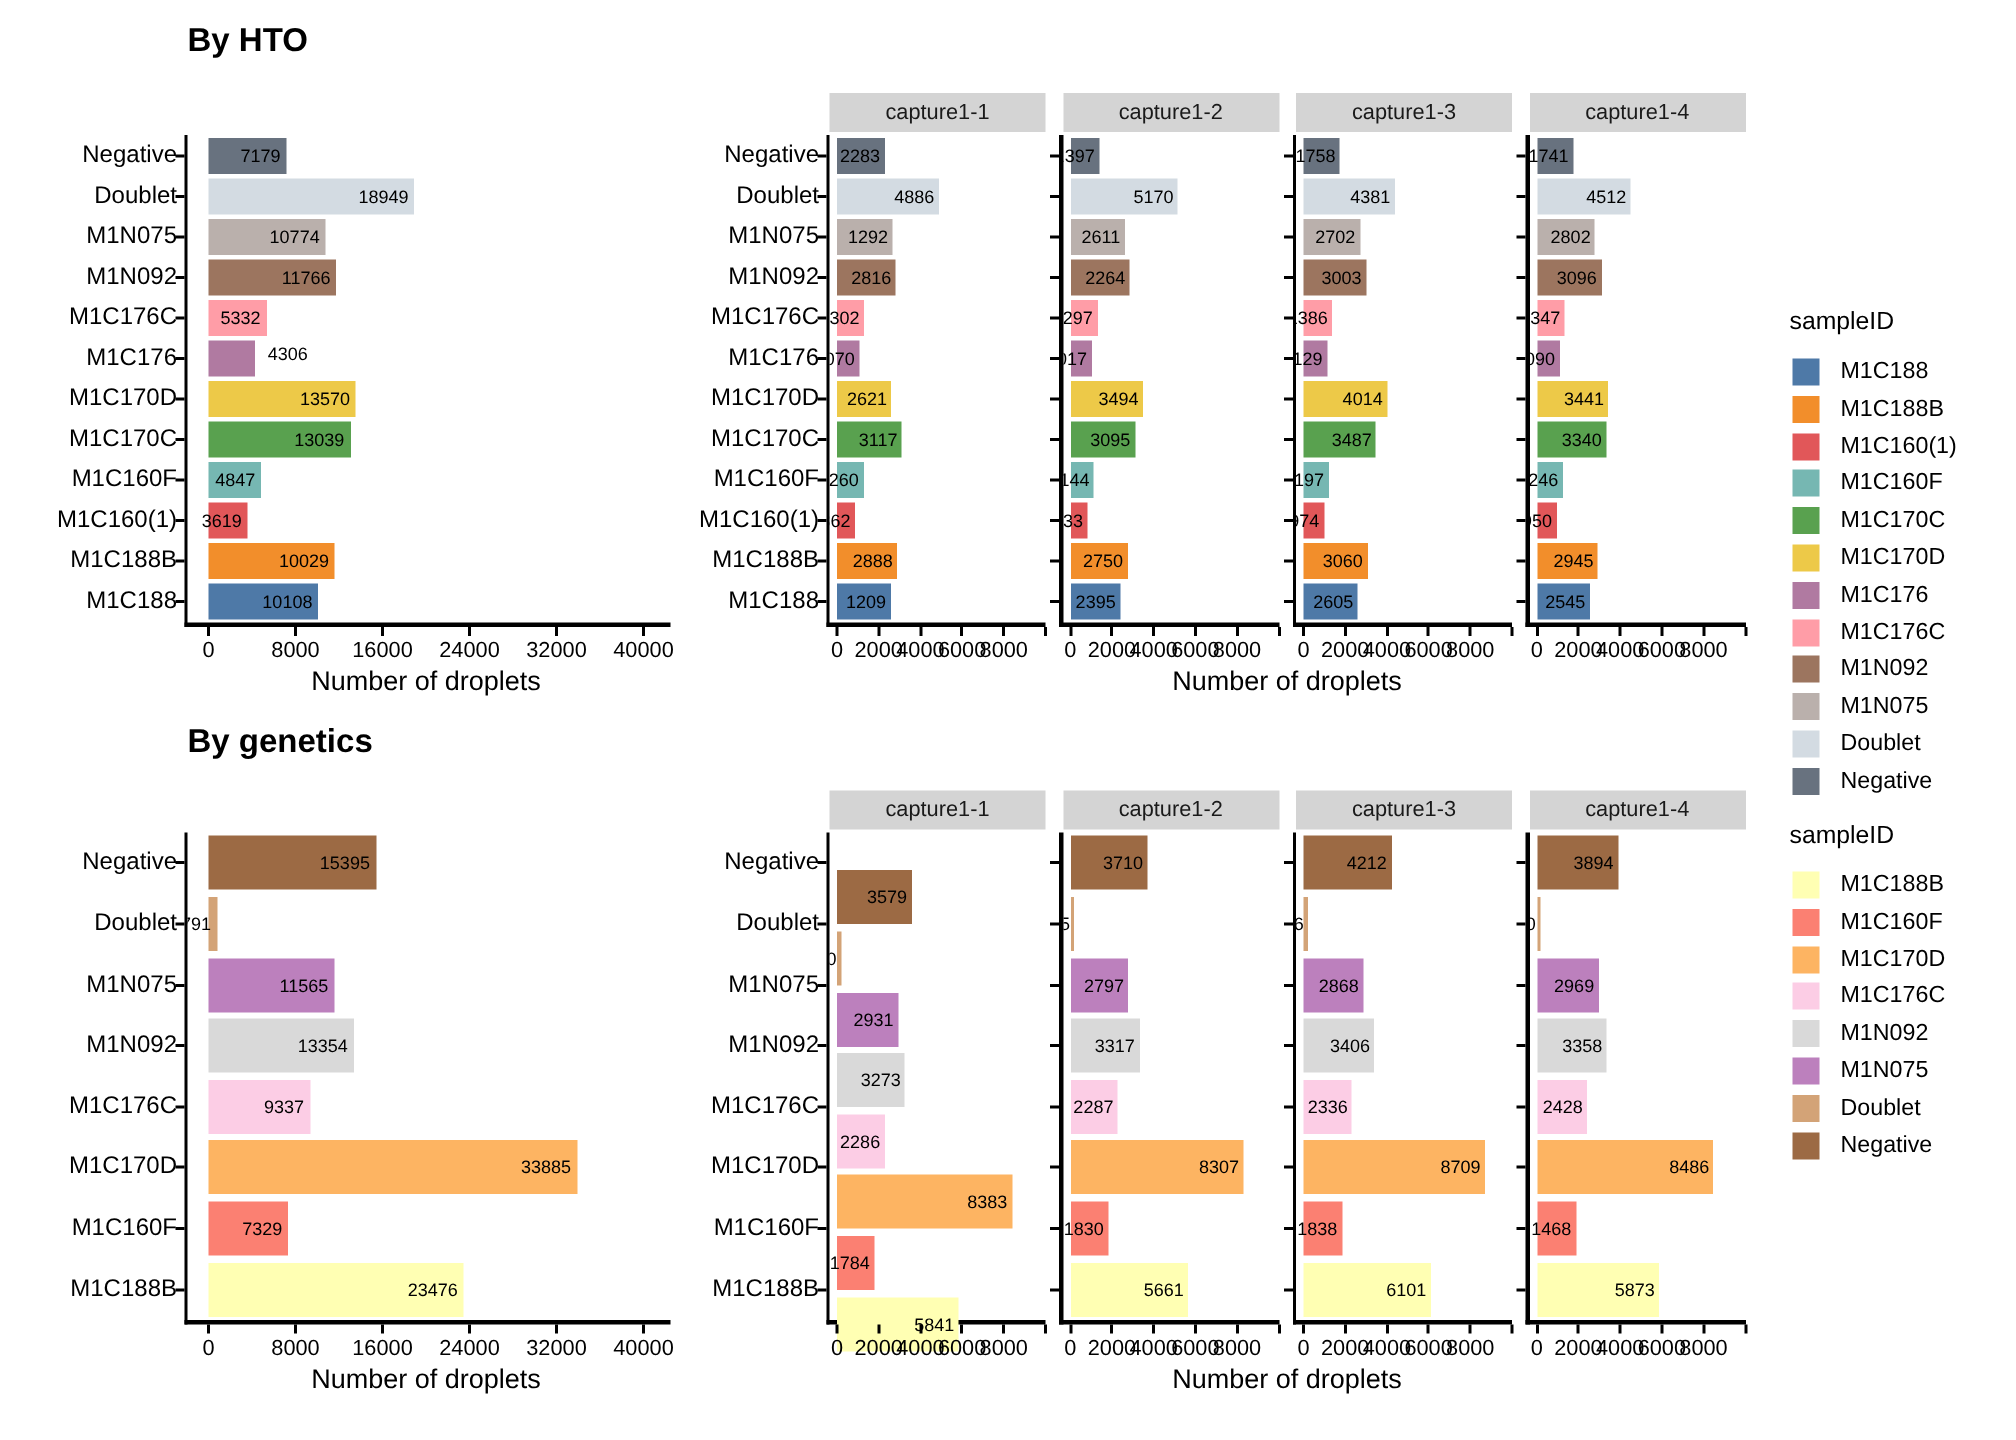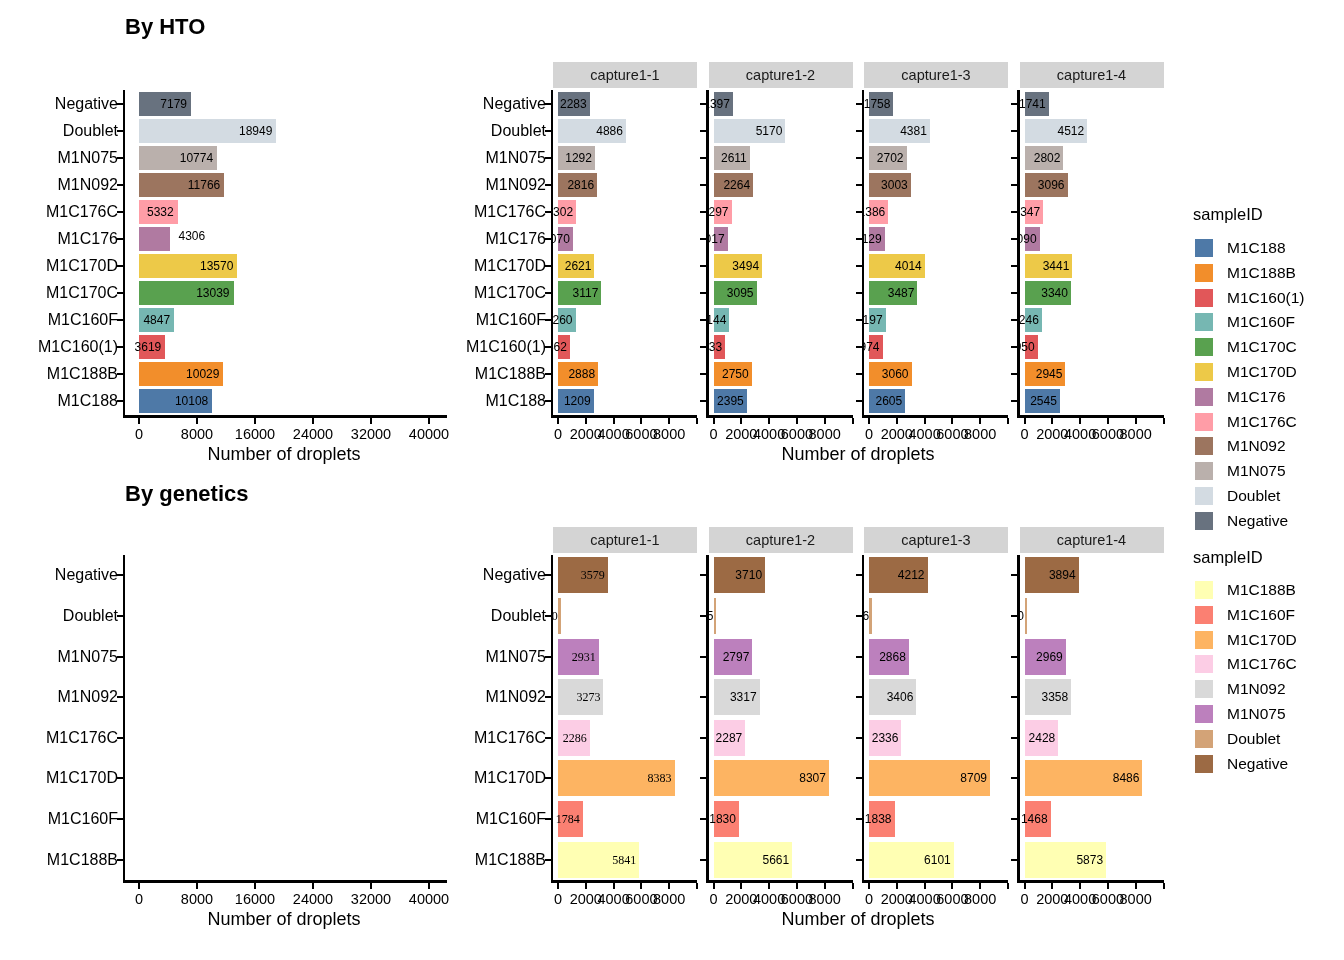--- a/index.html
+++ b/index.html
@@ -402,20 +402,38 @@
     <div class="tick abs" style="left: 1106.9px; top: 417.5px; width: 2px; height: 6px;"></div>
     <div class="tick abs" style="left: 1134.7px; top: 417.5px; width: 2px; height: 6px;"></div>
     <div class="tick abs" style="left: 1162.5px; top: 417.5px; width: 2px; height: 6px;"></div>
     <div class="tick-label abs" style="left: 1024.5px; top: 426px;">0</div>
     <div class="tick-label abs" style="left: 1052.3px; top: 426px;">2000</div>
     <div class="tick-label abs" style="left: 1080.1px; top: 426px;">4000</div>
     <div class="tick-label abs" style="left: 1107.9px; top: 426px;">6000</div>
     <div class="tick-label abs" style="left: 1135.7px; top: 426px;">8000</div>
     <div class="axisline abs" style="left: 122.5px; top: 555px; width: 2.5px; height: 327.5px;"></div>
     <div class="axisline abs" style="left: 122.5px; top: 880px; width: 324.5px; height: 2.5px;"></div>
+    <div class="clipbox abs" style="left: 125px; top: 555px; width: 322px; height: 325px;">
+      <div class="bar abs" style="left: 14px; top: 2.3125px; width: 111.614px; height: 36px; background: rgb(156, 106, 68);"></div>
+      <div class="bar-label abs" style="left: 121.614px; top: 2.3125px; height: 36px; line-height: 36px;">15395</div>
+      <div class="bar abs" style="left: 14px; top: 42.9375px; width: 5.73475px; height: 36px; background: rgb(211, 163, 119);"></div>
+      <div class="bar-label abs" style="left: 15.7347px; top: 42.9375px; height: 36px; line-height: 36px;">791</div>
+      <div class="bar abs" style="left: 14px; top: 83.5625px; width: 83.8462px; height: 36px; background: rgb(188, 128, 189);"></div>
+      <div class="bar-label abs" style="left: 93.8462px; top: 83.5625px; height: 36px; line-height: 36px;">11565</div>
+      <div class="bar abs" style="left: 14px; top: 124.188px; width: 96.8165px; height: 36px; background: rgb(217, 217, 217);"></div>
+      <div class="bar-label abs" style="left: 106.817px; top: 124.188px; height: 36px; line-height: 36px;">13354</div>
+      <div class="bar abs" style="left: 14px; top: 164.812px; width: 67.6933px; height: 36px; background: rgb(252, 205, 229);"></div>
+      <div class="bar-label abs" style="left: 77.6933px; top: 164.812px; height: 36px; line-height: 36px;">9337</div>
+      <div class="bar abs" style="left: 14px; top: 205.438px; width: 245.666px; height: 36px; background: rgb(253, 180, 98);"></div>
+      <div class="bar-label abs" style="left: 255.666px; top: 205.438px; height: 36px; line-height: 36px;">33885</div>
+      <div class="bar abs" style="left: 14px; top: 246.062px; width: 53.1352px; height: 36px; background: rgb(251, 128, 114);"></div>
+      <div class="bar-label abs" style="left: 63.1352px; top: 246.062px; height: 36px; line-height: 36px;">7329</div>
+      <div class="bar abs" style="left: 14px; top: 286.688px; width: 170.201px; height: 36px; background: rgb(255, 255, 179);"></div>
+      <div class="bar-label abs" style="left: 180.201px; top: 286.688px; height: 36px; line-height: 36px;">23476</div>
+    </div>
     <div class="tick abs" style="left: 116.5px; top: 574.312px; width: 6px; height: 2px;"></div>
     <div class="cat-label abs" style="left: -52px; top: 555px; width: 170px; height: 40.625px;">Negative</div>
     <div class="tick abs" style="left: 116.5px; top: 614.938px; width: 6px; height: 2px;"></div>
     <div class="cat-label abs" style="left: -52px; top: 595.625px; width: 170px; height: 40.625px;">Doublet</div>
     <div class="tick abs" style="left: 116.5px; top: 655.562px; width: 6px; height: 2px;"></div>
     <div class="cat-label abs" style="left: -52px; top: 636.25px; width: 170px; height: 40.625px;">M1N075</div>
     <div class="tick abs" style="left: 116.5px; top: 696.188px; width: 6px; height: 2px;"></div>
     <div class="cat-label abs" style="left: -52px; top: 676.875px; width: 170px; height: 40.625px;">M1N092</div>
     <div class="tick abs" style="left: 116.5px; top: 736.812px; width: 6px; height: 2px;"></div>
     <div class="cat-label abs" style="left: -52px; top: 717.5px; width: 170px; height: 40.625px;">M1C176C</div>
@@ -433,21 +451,21 @@
     <div class="tick abs" style="left: 428px; top: 882.5px; width: 2px; height: 6px;"></div>
     <div class="tick-label abs" style="left: 139px; top: 891px;">0</div>
     <div class="tick-label abs" style="left: 197px; top: 891px;">8000</div>
     <div class="tick-label abs" style="left: 255px; top: 891px;">16000</div>
     <div class="tick-label abs" style="left: 313px; top: 891px;">24000</div>
     <div class="tick-label abs" style="left: 371px; top: 891px;">32000</div>
     <div class="tick-label abs" style="left: 429px; top: 891px;">40000</div>
     <div class="strip abs" style="left: 553px; top: 527px; width: 144px; height: 26px;">capture1-1</div>
     <div class="axisline abs" style="left: 550.5px; top: 555px; width: 2.5px; height: 327.5px;"></div>
     <div class="axisline abs" style="left: 550.5px; top: 880px; width: 146.5px; height: 2.5px;"></div>
-    <div class="clipbox abs" style="left: 553px; top: 555px; width: 144px; height: 325px; font-family: Liberation Serif, serif;">
+    <div class="clipbox abs" style="left: 553px; top: 578px; width: 144px; height: 325px;">
       <div class="bar abs" style="left: 5px; top: 2.3125px; width: 49.7481px; height: 36px; background: rgb(156, 106, 68);"></div>
       <div class="bar-label abs" style="left: 51.7481px; top: 2.3125px; height: 36px; line-height: 36px;">3579</div>
       <div class="bar abs" style="left: 5px; top: 42.9375px; width: 2.641px; height: 36px; background: rgb(211, 163, 119);"></div>
       <div class="bar-label abs" style="left: 4.641px; top: 42.9375px; height: 36px; line-height: 36px;">190</div>
       <div class="bar abs" style="left: 5px; top: 83.5625px; width: 40.7409px; height: 36px; background: rgb(188, 128, 189);"></div>
       <div class="bar-label abs" style="left: 42.7409px; top: 83.5625px; height: 36px; line-height: 36px;">2931</div>
       <div class="bar abs" style="left: 5px; top: 124.188px; width: 45.4947px; height: 36px; background: rgb(217, 217, 217);"></div>
       <div class="bar-label abs" style="left: 47.4947px; top: 124.188px; height: 36px; line-height: 36px;">3273</div>
       <div class="bar abs" style="left: 5px; top: 164.812px; width: 31.7754px; height: 36px; background: rgb(252, 205, 229);"></div>
       <div class="bar-label abs" style="left: 33.7754px; top: 164.812px; height: 36px; line-height: 36px;">2286</div>

